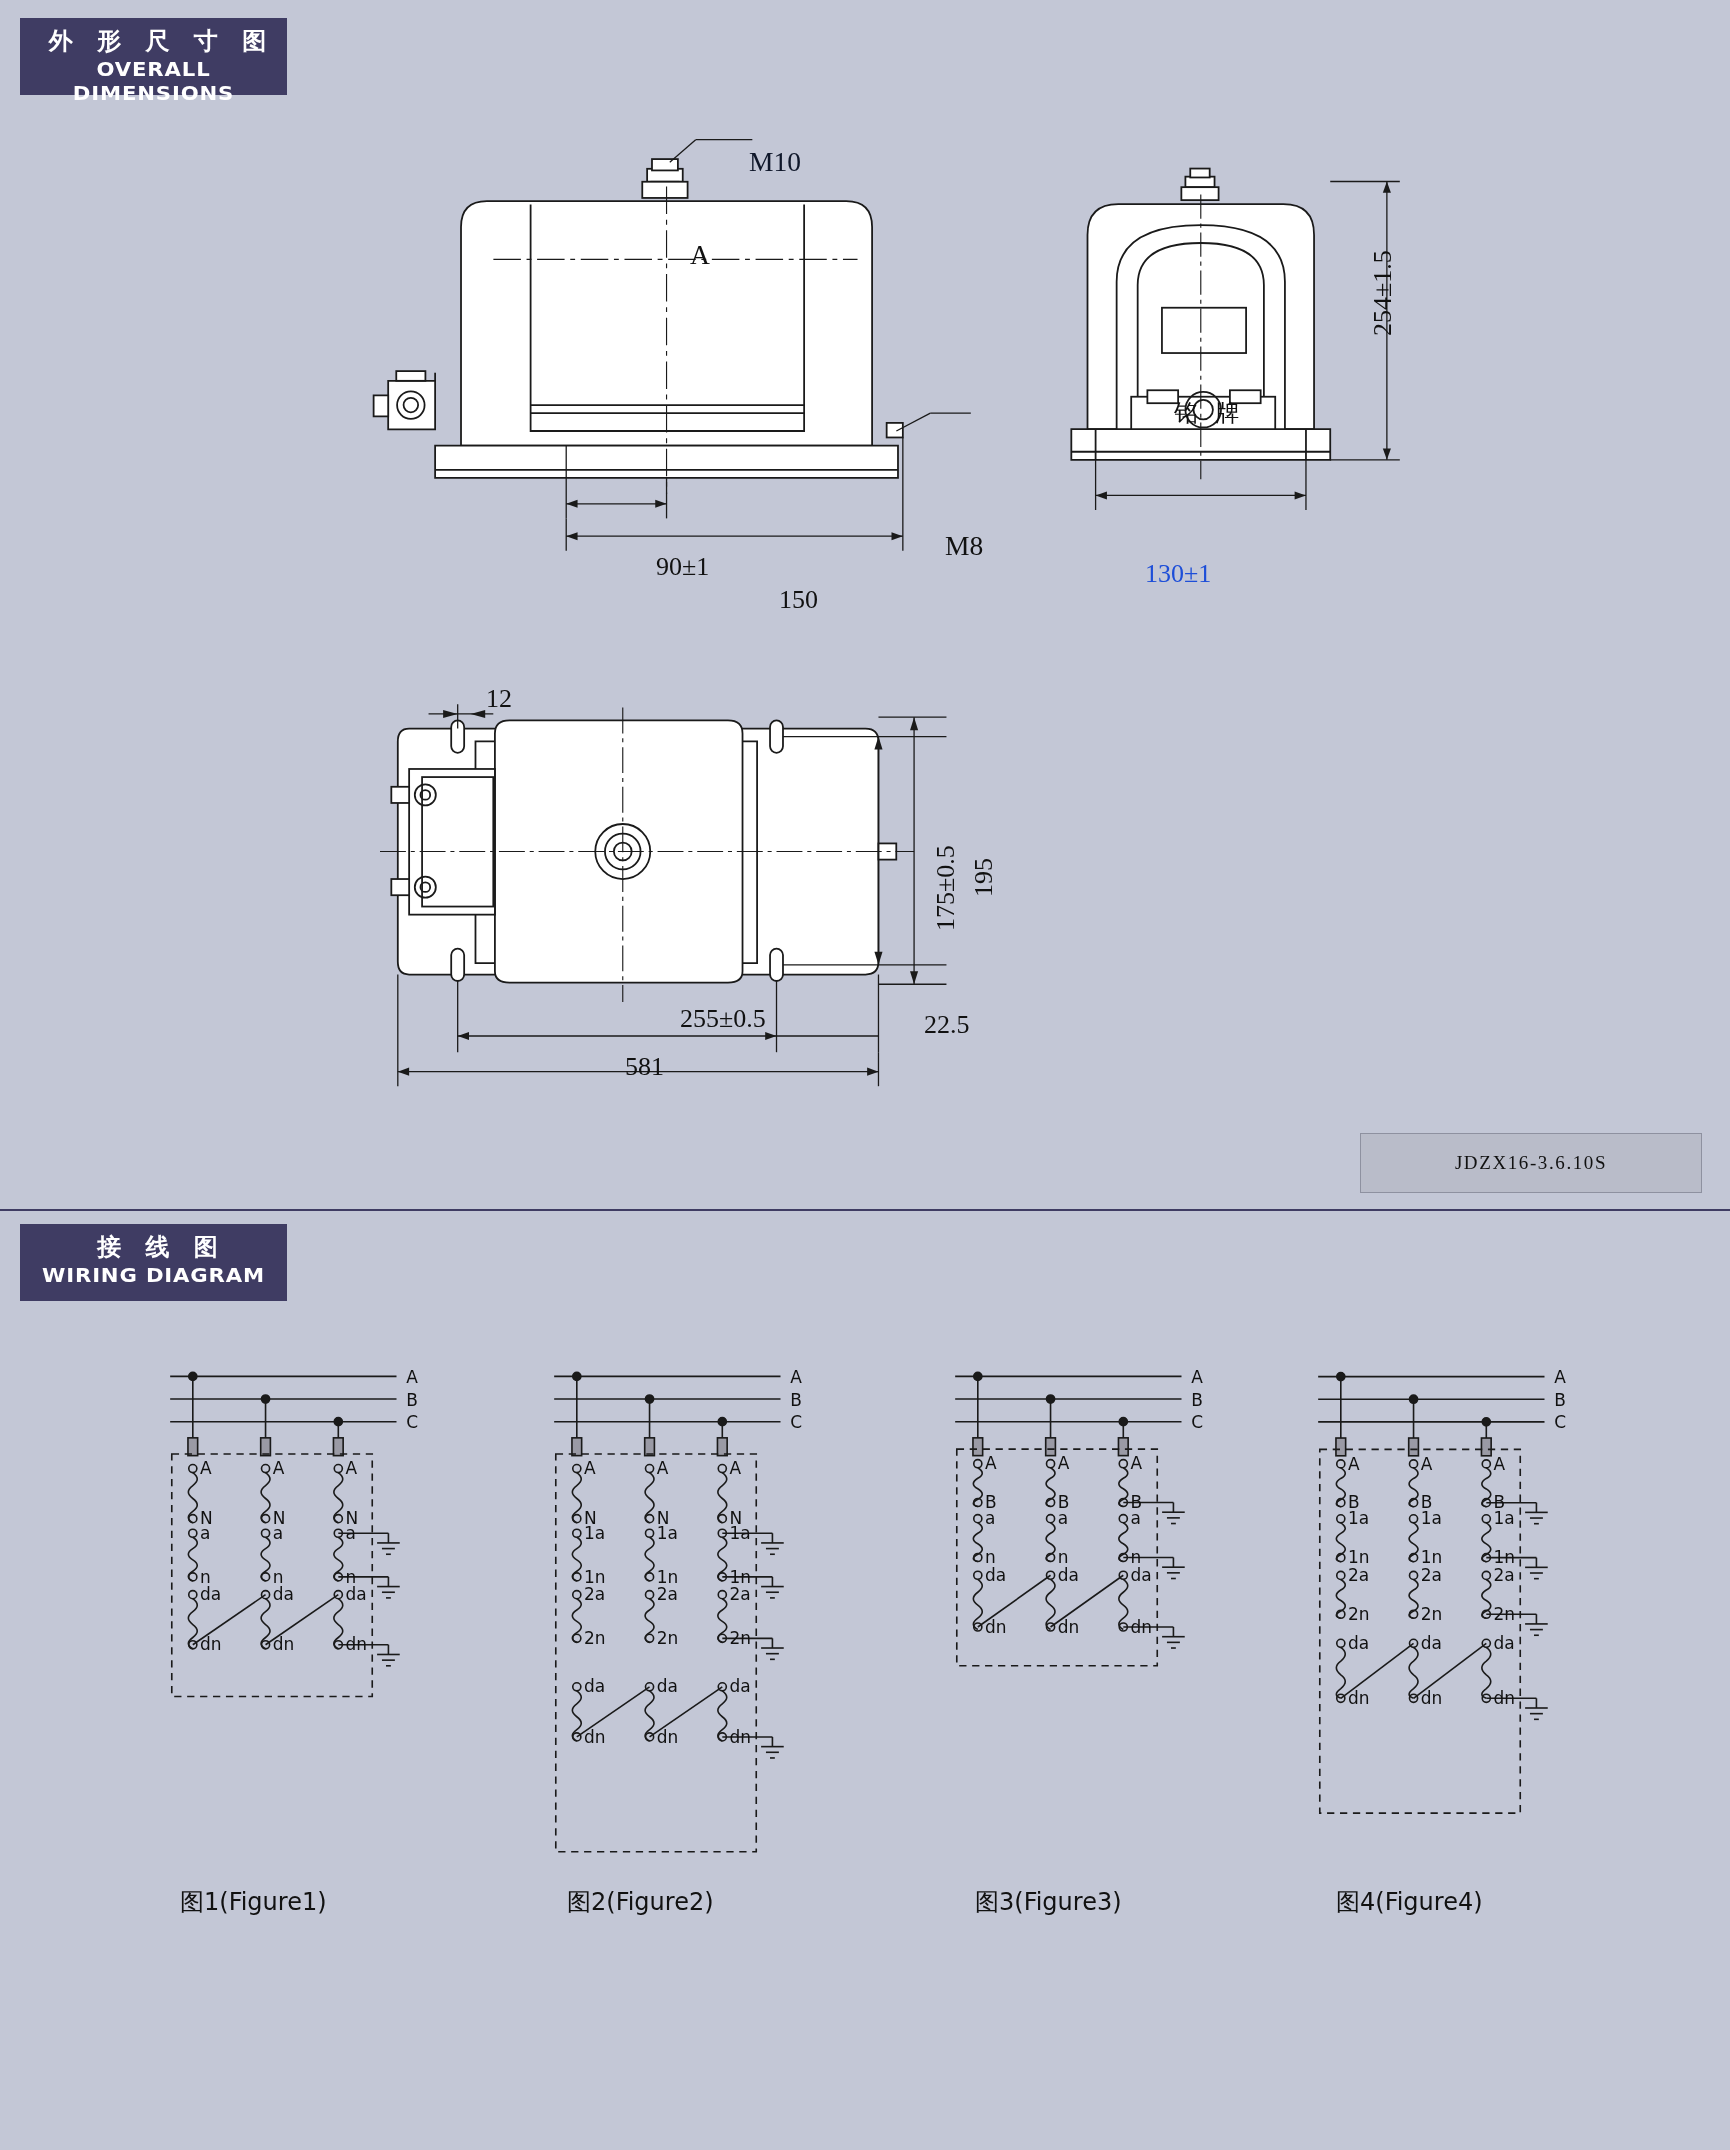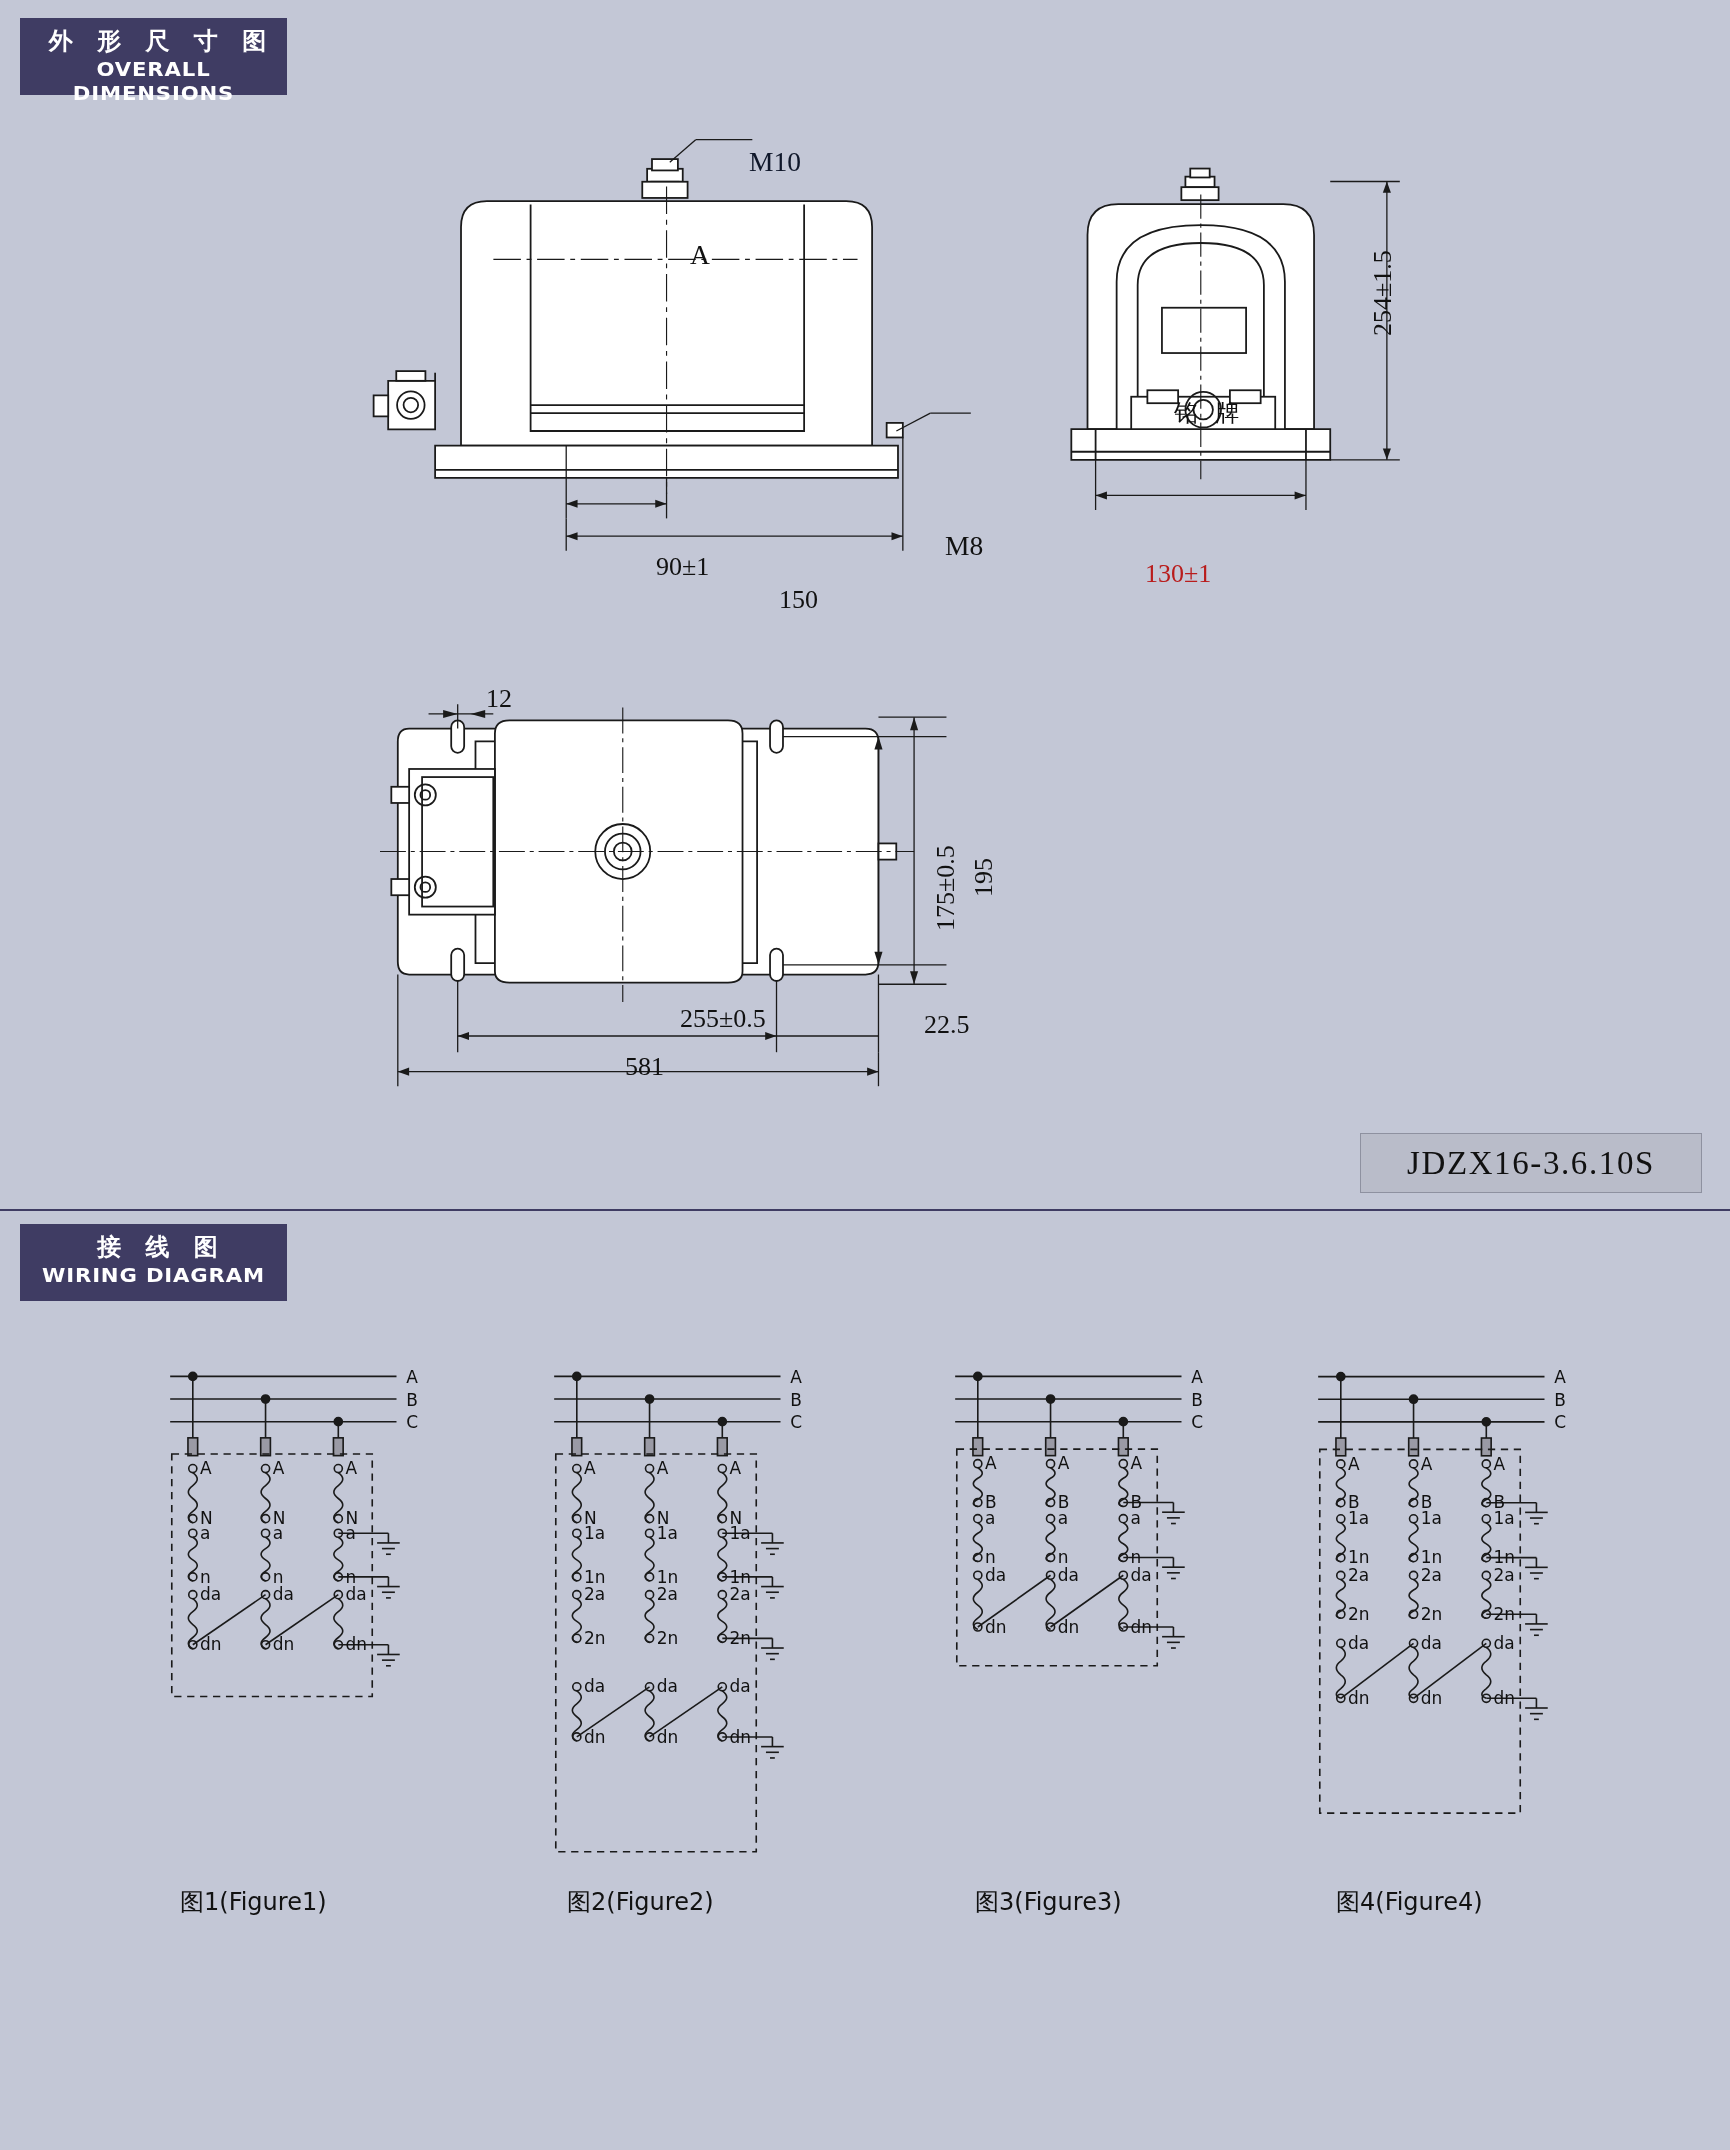--- a/index.html
+++ b/index.html
@@ -46,21 +46,21 @@
     left:0;width:1731px;height:2.4px;
     background:#3f3c63;
   }
 
   
   .model-box{
     position:absolute;
     background:#b9bcc9;
     border:0.8px solid #8e91a0;
     color:#111;
-    font-size:33px;
+    font-size:19px;
     letter-spacing:1.6px;
     display:flex;align-items:center;justify-content:center;
     font-family:"Liberation Serif",serif;
   }
 
   
   svg{display:block;}
   .dwg{position:absolute;}
 
   .fig-caption{
@@ -186,21 +186,21 @@
         <line x1="44" y1="368" x2="44" y2="430"></line>
         <line x1="304" y1="368" x2="304" y2="430"></line>
         <line x1="44" y1="412" x2="304" y2="412"></line>
         <path d="M44 412 l14 -5 l0 10 Z" fill="#1a1a1a" stroke="none"></path>
         <path d="M304 412 l-14 -5 l0 10 Z" fill="#1a1a1a" stroke="none"></path>
       </g>
     </svg>
   </div>
   <div style="position:absolute;left:1174px;top:397px;font-size:24px;color:#111;font-family:'DejaVu Sans',sans-serif;letter-spacing:4.9px;">铭 牌</div>
   <div class="dim-text" style="position:absolute;left:1368px;top:336px;font-size:26px;color:#111;transform:rotate(-90deg);transform-origin:left top;">254±1.5</div>
-  <div class="dim-text" style="position:absolute;left:1145px;top:559px;font-size:26px;color:#b91c1c;">130±1</div>
+  <div class="dim-text" style="position:absolute;left:1145px;top:559px;font-size:26px;color:#1d4ed8;">130±1</div>
 
   <div class="dwg" style="left:380px;top:696px;">
     <svg width="615" height="413" viewBox="0 0 760 510">
       <g fill="none" stroke="#1a1a1a" stroke-width="2.2">
 
         <path d="M40 40 L36 40 Q22 40 22 56 L22 328 Q22 344 36 344 L600 344 Q616 344 616 328 L616 56 Q616 40 600 40 Z" fill="#ffffff"></path>
 
         <path d="M118 56 L118 330 L466 330 L466 56 Z" fill="#ffffff"></path>
         <path d="M142 46 Q142 30 160 30 L430 30 Q448 30 448 46 L448 340 Q448 354 430 354 L160 354 Q142 354 142 340 Z" fill="#ffffff"></path>
 

